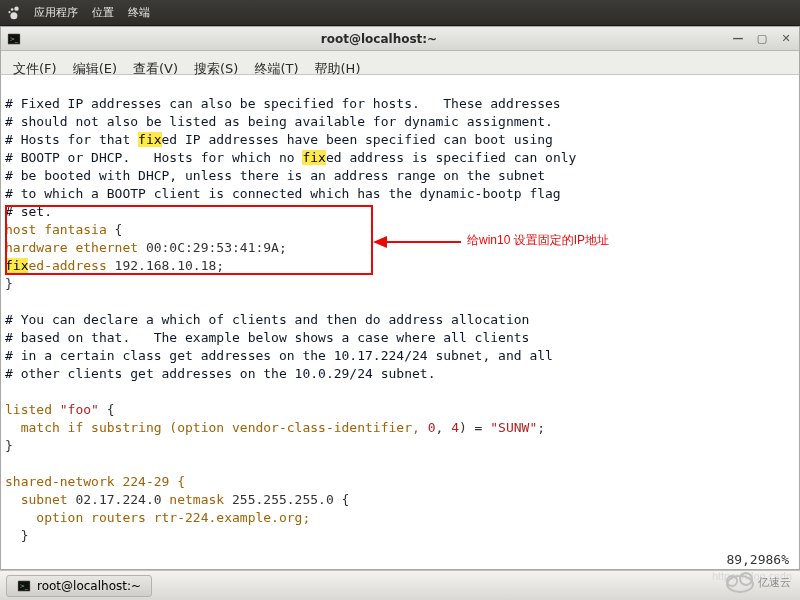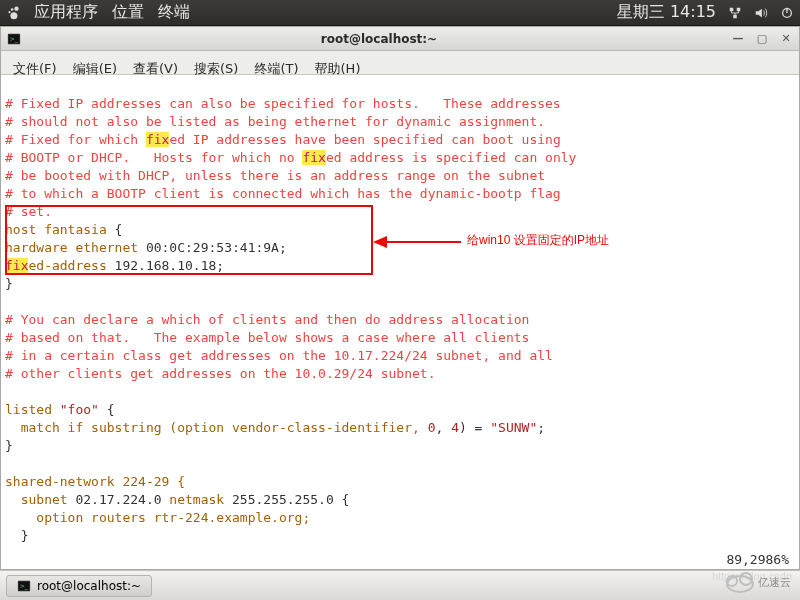--- a/index.html
+++ b/index.html
@@ -10,21 +10,21 @@
     overflow: hidden;
     position: relative;
   }
   
   .gnome-panel {
     height: 26px;
     background: linear-gradient(#3c3b37, #2d2c28);
     color: #e6e6e6;
     display: flex;
     align-items: center;
-    font-size: 16px;
+    font-size: 11px;
     padding: 0 6px;
     justify-content: space-between;
     border-bottom: 1px solid #1a1a18;
   }
   .gnome-left, .gnome-right { display: flex; align-items: center; gap: 14px; }
   .gnome-right { gap: 12px; }
   .foot-icon { width: 14px; height: 14px; display: inline-block; }
   .sys-icon { width: 14px; height: 14px; display: inline-block; fill: #ddd; }
   
   .term-window {
@@ -76,22 +76,22 @@
     background: #fff;
     font-family: "DejaVu Sans Mono", monospace;
     font-size: 13px;
     line-height: 18px;
     color: #333;
     padding: 2px 4px;
     position: relative;
     white-space: pre;
     overflow: hidden;
   }
-  .comment { color: #ef4444; }
-  .hl { background: #ffe94a; color: #be185d; }
+  .comment { color: #0f172a; }
+  .hl { background: #ffe94a; color: #000000; }
   .kw { color: #a16207; }
   .plain { color: #333; }
   .str { color: #b22222; }
   .highlight-box {
     position: absolute;
     border: 2px solid #e90808;
     background: transparent;
     pointer-events: none;
   }
   .arrow-svg { position: absolute; pointer-events: none; }
@@ -154,37 +154,20 @@
   <div class="gnome-left">
     <svg class="foot-icon" viewBox="0 0 16 16">
         <circle cx="12" cy="3" r="2.5" fill="#ddd"></circle>
         <circle cx="7" cy="4" r="1.5" fill="#ddd"></circle>
         <circle cx="4" cy="7" r="1.2" fill="#ddd"></circle>
         <ellipse cx="9" cy="11" rx="4" ry="4" fill="#ddd"></ellipse>
       </svg>
     <span>应用程序</span>
     <span>位置</span>
     <span>终端</span>
-  </div>
-  <div class="gnome-right">
-    <span>星期三 14:15</span>
-    <svg class="sys-icon" viewBox="0 0 16 16">
-        <rect x="2" y="2" width="4" height="4"></rect>
-        <rect x="10" y="2" width="4" height="4"></rect>
-        <rect x="6" y="10" width="4" height="4"></rect>
-        <path d="M4 6v2h8V6M8 8v2" stroke="#ddd" stroke-width="1" fill="none"></path>
-      </svg>
-    <svg class="sys-icon" viewBox="0 0 16 16">
-        <path d="M2 6v4h3l4 3V3L5 6z"></path>
-        <path d="M11 5c1 1 1 5 0 6M13 3c2 2 2 8 0 10" stroke="#ddd" stroke-width="1" fill="none"></path>
-      </svg>
-    <svg class="sys-icon" viewBox="0 0 16 16">
-        <circle cx="8" cy="8" r="5" fill="none" stroke="#ddd" stroke-width="1.5"></circle>
-        <line x1="8" y1="2" x2="8" y2="8" stroke="#ddd" stroke-width="1.5"></line>
-      </svg>
   </div>
 </div>
 
 <div class="term-window">
   <div class="titlebar">
     <svg class="icon" viewBox="0 0 16 16">
         <rect x="1" y="2" width="14" height="12" rx="1" fill="#333"></rect>
         <rect x="2" y="3" width="12" height="10" fill="#111"></rect>
         <text x="3" y="10" font-size="7" fill="#6c6">&gt;_</text>
       </svg>
@@ -199,22 +182,22 @@
     <span class="menu-item">文件(F)</span>
     <span class="menu-item">编辑(E)</span>
     <span class="menu-item">查看(V)</span>
     <span class="menu-item">搜索(S)</span>
     <span class="menu-item">终端(T)</span>
     <span class="menu-item">帮助(H)</span>
   </div>
 
   <div class="term-body">
 <span class="comment"># Fixed IP addresses can also be specified for hosts.   These addresses</span>
-<span class="comment"># should not also be listed as being ethernet for dynamic assignment.</span>
-<span class="comment"># Fixed for which </span><span class="hl">fix</span><span class="comment">ed IP addresses have been specified can boot using</span>
+<span class="comment"># should not also be listed as being available for dynamic assignment.</span>
+<span class="comment"># Hosts for that </span><span class="hl">fix</span><span class="comment">ed IP addresses have been specified can boot using</span>
 <span class="comment"># BOOTP or DHCP.   Hosts for which no </span><span class="hl">fix</span><span class="comment">ed address is specified can only</span>
 <span class="comment"># be booted with DHCP, unless there is an address range on the subnet</span>
 <span class="comment"># to which a BOOTP client is connected which has the dynamic-bootp flag</span>
 <span class="comment"># set.</span>
 <span class="kw">host fantasia </span><span class="plain">{</span>
 <span class="kw">hardware ethernet </span><span class="plain">00:0C:29:53:41:9A</span><span class="plain">;</span>
 <span class="hl">fix</span><span class="kw">ed-address </span><span class="plain">192.168.10.18</span><span class="plain">;</span>
 <span class="plain">}</span>
 
 <span class="comment"># You can declare a which of clients and then do address allocation</span>

